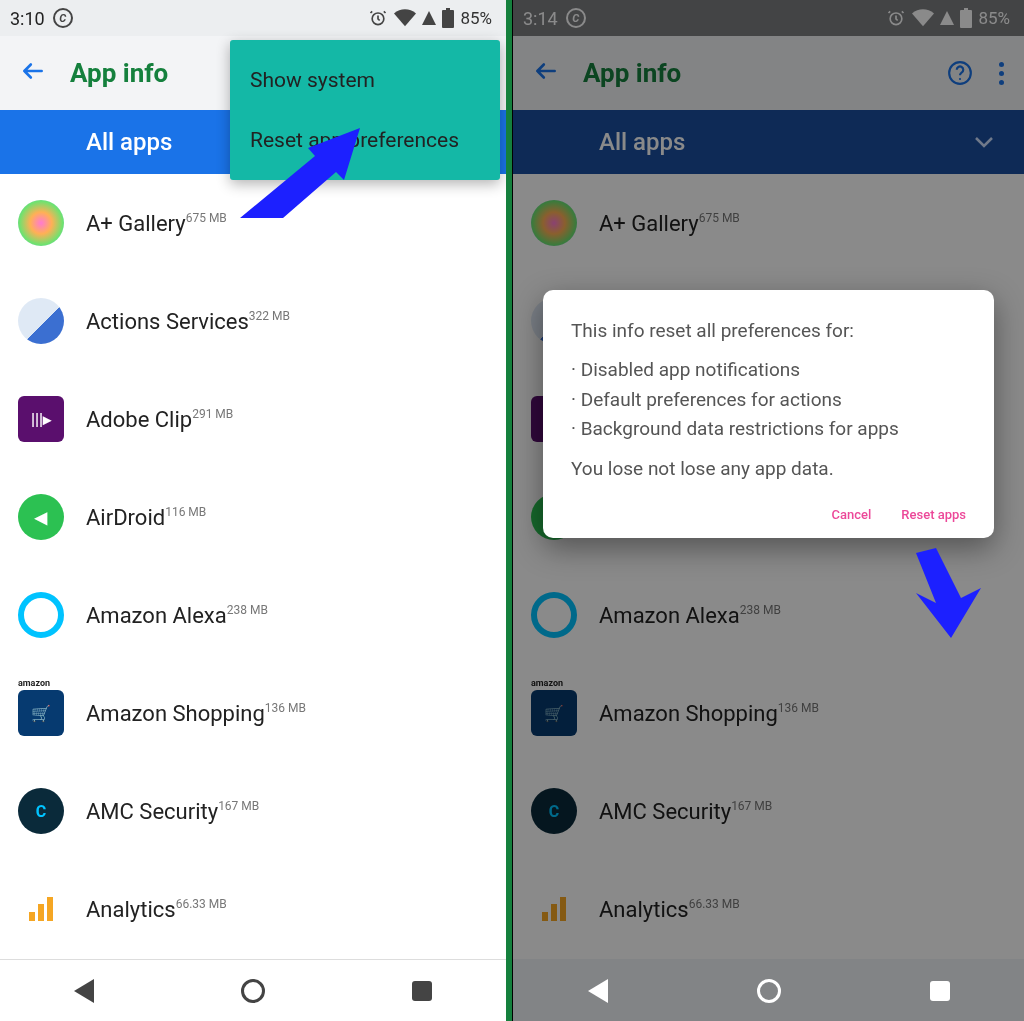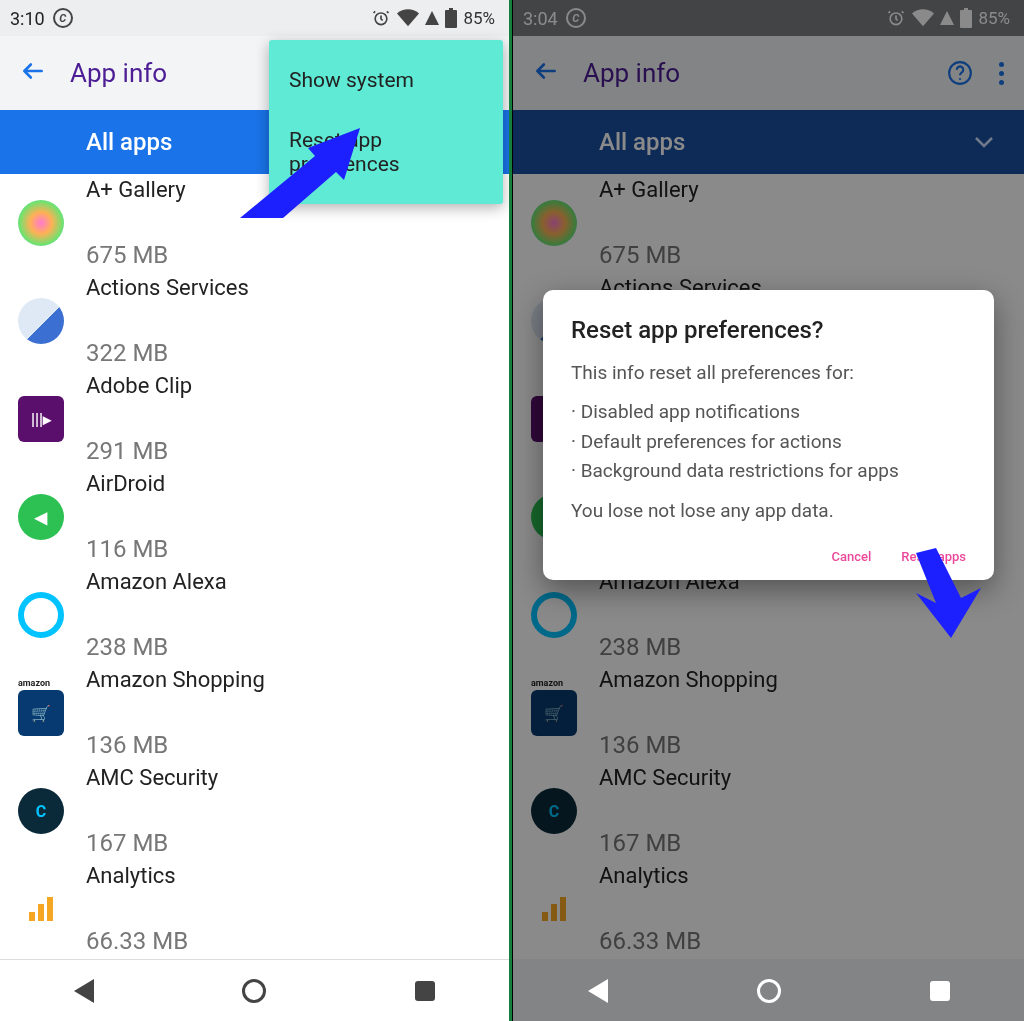--- a/index.html
+++ b/index.html
@@ -1,52 +1,52 @@
 <!DOCTYPE html>
 <html><head>
 <meta charset="utf-8">
 <style>
   * { box-sizing: border-box; margin: 0; padding: 0; }
   html, body { width: 1024px; height: 1021px; font-family: Roboto, "Segoe UI", Arial, sans-serif; background: #fff; }
   .stage { display: flex; width: 1024px; height: 1021px; }
-  .phone { position: relative; width: 512px; height: 1021px; overflow: hidden; background: #fff; border-right: 3px solid #15803d; }
+  .phone { position: relative; width: 512px; height: 1021px; overflow: hidden; background: #fff; border-right: 6px solid #15803d; }
   .phone:last-child { border-right: none; border-left: 1px solid #000; }
 
   
   .statusbar { height: 36px; background: #eceef0; display:flex; align-items:center; justify-content:space-between; padding:0 14px 0 10px; font-size:18px; color:#222; }
   .sb-left { display:flex; align-items:center; gap:8px; }
   .sb-right { display:flex; align-items:center; gap:6px; }
   .circ-c { width:20px; height:20px; border:2px solid #444; border-radius:50%; display:flex; align-items:center; justify-content:center; font-size:11px; font-style:italic; font-weight:bold; color:#444; }
   .tri { width:0; height:0; border-left:7px solid transparent; border-right:7px solid transparent; border-bottom:14px solid #444; }
   .batlabel { font-size:17px; color:#333;text-align:right; }
 
   
   .toolbar { height: 74px; background:#f3f4f6; display:flex; align-items:center; padding:0 20px; gap:24px; position:relative; }
   .arrow-back svg { width:26px; height:26px; }
-  .toolbar-title { color:#4c1d95; font-size:26px; font-weight:400; }
+  .toolbar-title { color:#15803d; font-size:26px; font-weight:700; }
   .toolbar-actions { margin-left:auto; display:flex; gap:26px; align-items:center; }
   .qmark { width:26px;height:26px; }
   .dots3 { display:flex; flex-direction:column; gap:4px; }
   .dots3 span { width:5px;height:5px;background:#1a73e8;border-radius:50%; }
 
   
   .alltab { height:64px; background:#1a73e8; color:#fff; font-size:24px; font-weight:500; display:flex; align-items:center; padding:0 86px; position:relative; }
   .alltab .chev { position:absolute; right:30px; top:26px; color:#fff; }
 
   
   .applist { }
   .app-row { display:flex; align-items:center; height:98px; padding:0 18px; }
   .app-icon { width:46px; height:46px; border-radius:50%; flex:0 0 46px; margin-right:22px; display:flex; align-items:center; justify-content:center; font-size:12px; color:#fff; }
   .app-icon.square { border-radius:6px; }
-  .app-txt { display:flex; flex-direction:column;gap:39px; }
+  .app-txt { display:flex; flex-direction:row; }
   .app-name { font-size:22px; color:#222; }
-  .app-size { font-size:24px; color:#777; margin-top:0; }
-
-  
-  .popup { position:absolute; top:40px; right:6px; width:234px; background:#5eead4; box-shadow:0 4px 14px rgba(0,0,0,.3); border-radius:3px; padding:10px 0; z-index:20; }
+  .app-size { font-size:12px; color:#777; margin-top:0; }
+
+  
+  .popup { position:absolute; top:40px; right:6px; width:270px; background:#14b8a6; box-shadow:0 4px 14px rgba(0,0,0,.3); border-radius:3px; padding:10px 0; z-index:20; }
   .popup-item { font-size:21px; color:#222; padding:18px 20px; }
 
   
   .bigarrow { position:absolute; z-index:25; }
   .bigarrow svg { display:block; }
 
   
   .dim { position:absolute; inset:0; background:rgba(0,0,0,.46); z-index:10; }
 
   
@@ -204,21 +204,21 @@
     <div class="navbar">
       <span class="nav-tri"></span>
       <span class="nav-circ"></span>
       <span class="nav-sq"></span>
     </div>
   </div>
 
   <div class="phone dimmed">
     <div class="statusbar">
       <div class="sb-left">
-        <span>3:04</span>
+        <span>3:14</span>
         <span class="circ-c">C</span>
       </div>
       <div class="sb-right">
         <svg width="20" height="20" viewBox="0 0 24 24" fill="none" stroke="#fff" stroke-width="2">
             <circle cx="12" cy="13" r="7"></circle>
             <path d="M12 9v4l2 2M5 4l-2 2M19 4l2 2"></path>
           </svg>
         <svg width="22" height="18" viewBox="0 0 24 18" fill="#fff">
             <path d="M12 18 L24 4 C17 -2 7 -2 0 4 Z"></path>
           </svg>
@@ -331,21 +331,20 @@
           <div class="app-txt">
             <div class="app-name">Analytics</div>
             <div class="app-size">66.33 MB</div>
           </div>
         </div>
       </div>
 
     <div class="dim"></div>
 
     <div class="dialog">
-      <div class="dlg-title">Reset app preferences?</div>
       <div class="dlg-body">
         <div>This info reset all preferences for:</div>
         <ul id="dlgitems">
             <li>Disabled app notifications</li>
             <li>Default preferences for actions</li>
             <li>Background data restrictions for apps</li>
           </ul>
         <div>You lose not lose any app data.</div>
       </div>
       <div class="dlg-btns">

